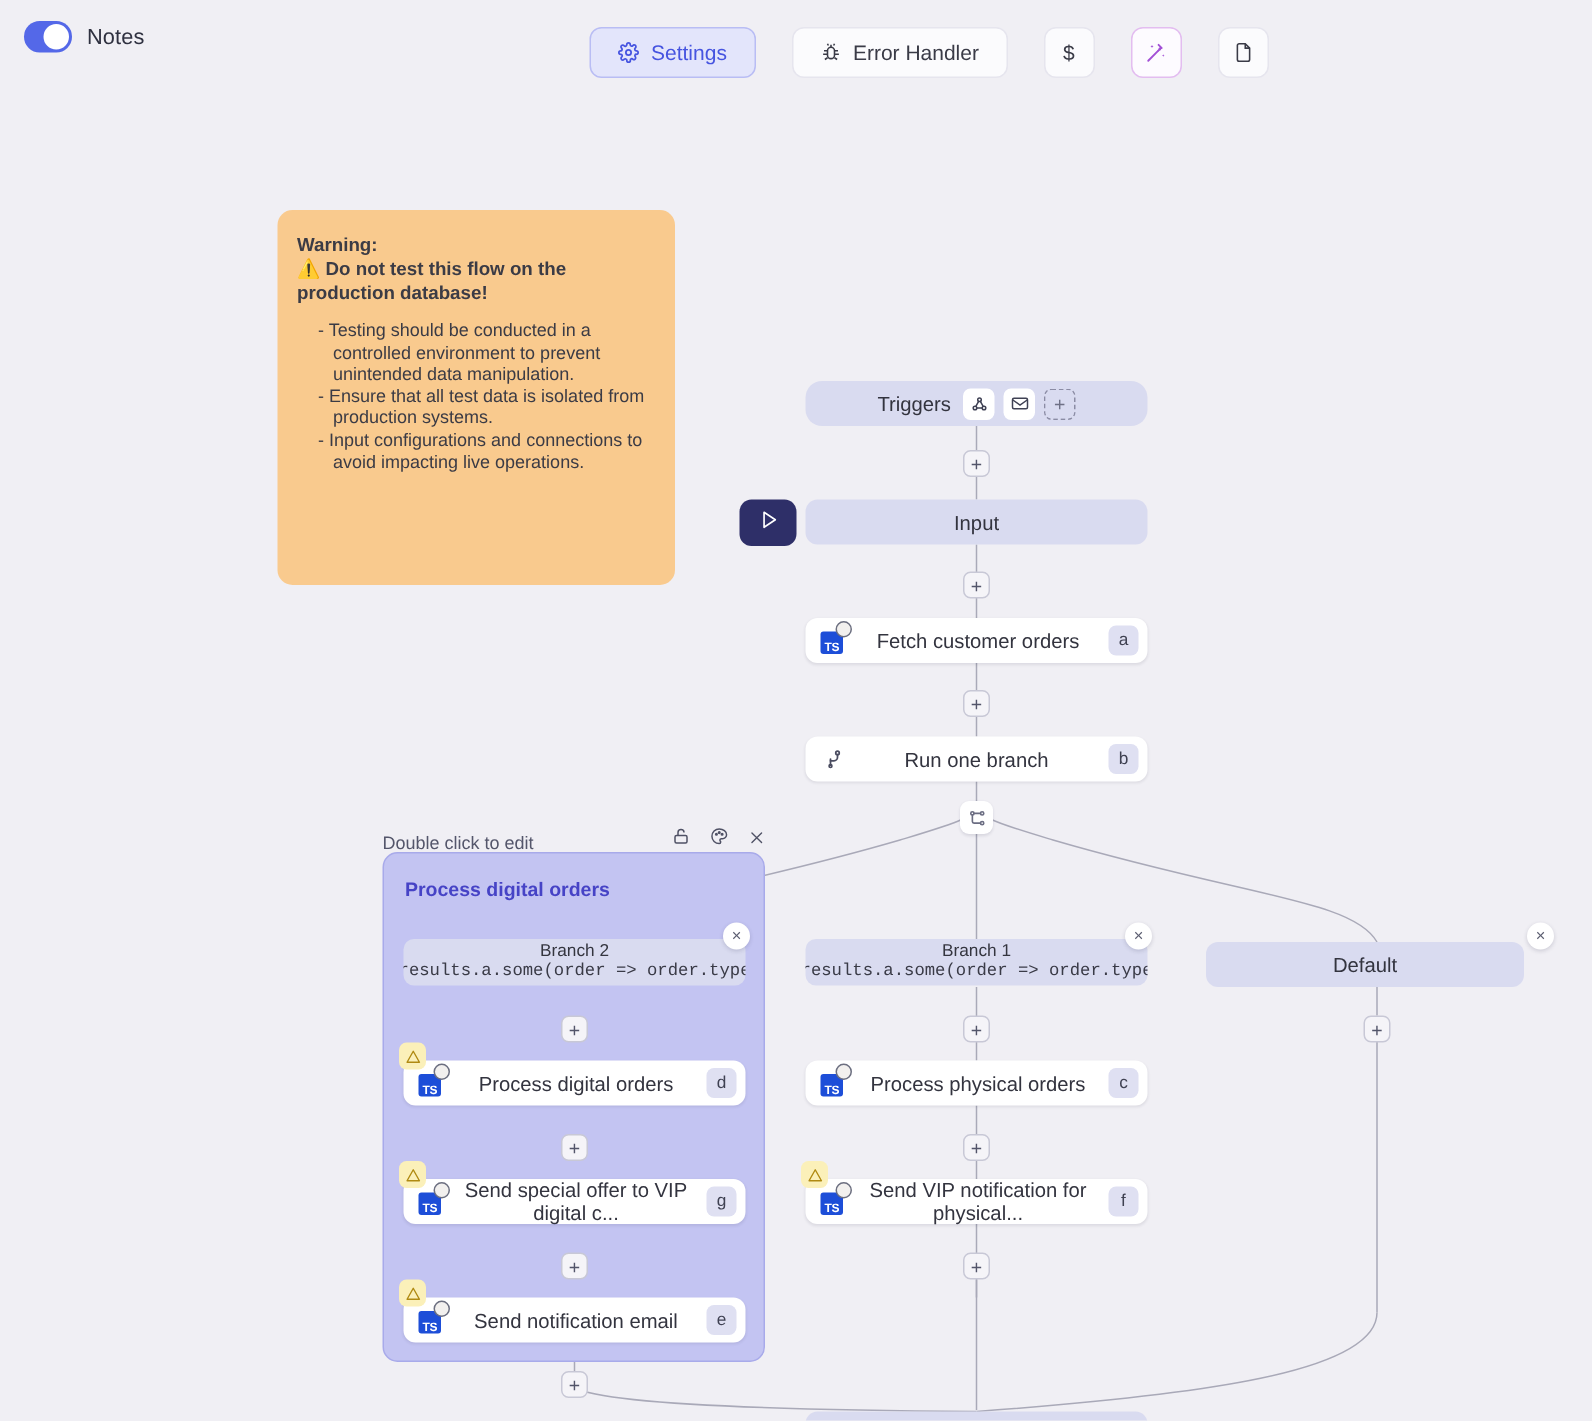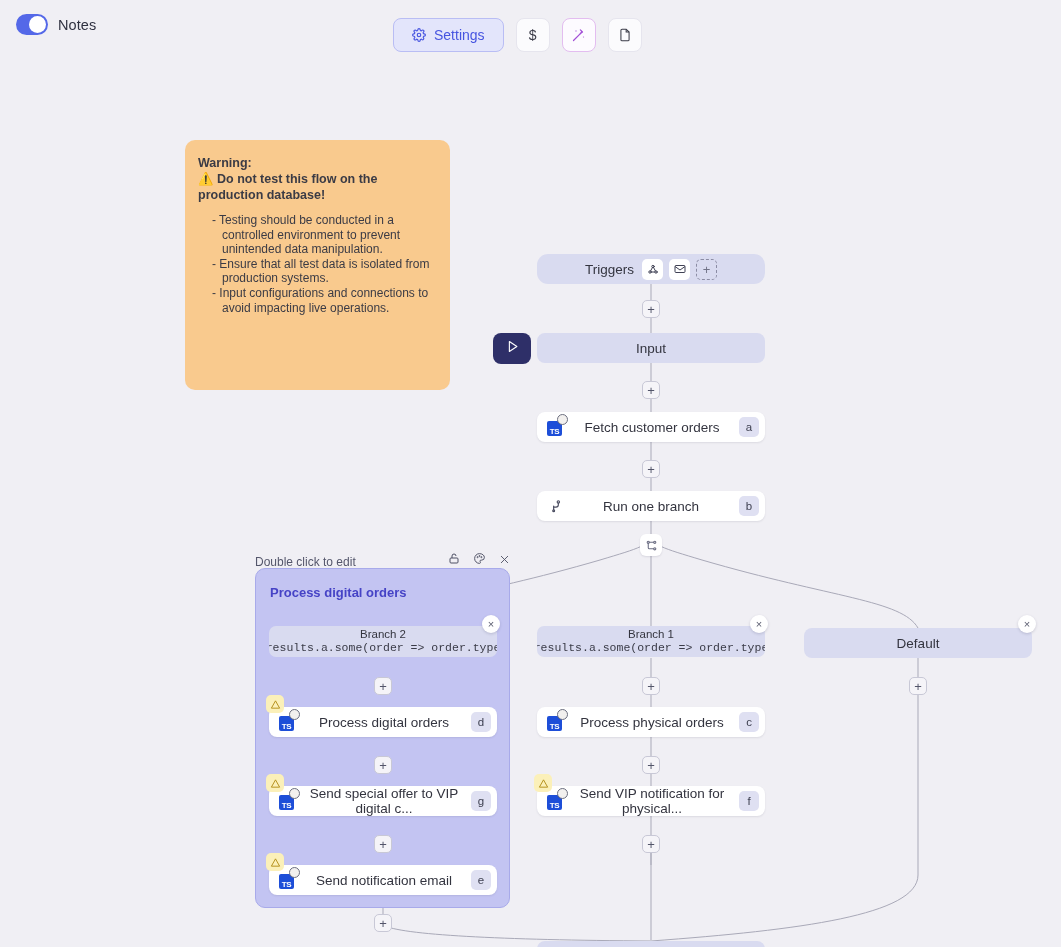--- a/index.html
+++ b/index.html
@@ -17,21 +17,21 @@
   .toggle {
     width: 32px; height: 21px; border-radius: 11px; background: #5468e8;
     position: relative; cursor: pointer; flex: none;
   }
   .toggle .knob {
     position: absolute; right: 2px; top: 2px; width: 17px; height: 17px;
     border-radius: 50%; background: #ffffff;
   }
   .notes-label { font-size: 14.5px; color: #2f3140; letter-spacing: .1px; }
 
-  .btn-group { position: absolute; left: 393px; top: 18px; display: flex; gap: 12px; align-items: center; }
+  .btn-group { position: absolute; left: 393px; top: 18px; display: flex; gap: 24px; align-items: center; }
   .tbtn {
     height: 34px; border-radius: 8px; background: #fbfbfd;
     border: 1px solid #e6e5ee; display: flex; align-items: center; justify-content: center;
     gap: 8px; padding: 0 18px; font-size: 14px; color: #3a3b47; cursor: pointer;
   }
   .tbtn.active { background: #e3e5fb; border-color: #b9bdf4; color: #4654e0; }
   .tbtn.icon-only { width: 34px; padding: 0; }
   .tbtn.wand { border-color: #e3bdf0; background: #fdfbff; }
   .tbtn svg { display: block; }
 
@@ -158,20 +158,29 @@
       <div class="tbtn active">
         <span>
           <svg width="14" height="14" viewBox="0 0 24 24" fill="none" stroke="#4654e0" stroke-width="2">
             <circle cx="12" cy="12" r="3"></circle>
             <path d="M19.4 15a1.6 1.6 0 00.3 1.8l.1.1a2 2 0 01-2.8 2.8l-.1-.1a1.6 1.6 0 00-1.8-.3 1.6 1.6 0 00-1 1.5V21a2 2 0 01-4 0v-.1A1.6 1.6 0 009 19.4a1.6 1.6 0 00-1.8.3l-.1.1a2 2 0 11-2.8-2.8l.1-.1a1.6 1.6 0 00.3-1.8 1.6 1.6 0 00-1.5-1H3a2 2 0 010-4h.1A1.6 1.6 0 004.6 9a1.6 1.6 0 00-.3-1.8l-.1-.1a2 2 0 112.8-2.8l.1.1a1.6 1.6 0 001.8.3H9a1.6 1.6 0 001-1.5V3a2 2 0 014 0v.1a1.6 1.6 0 001 1.5 1.6 1.6 0 001.8-.3l.1-.1a2 2 0 112.8 2.8l-.1.1a1.6 1.6 0 00-.3 1.8V9a1.6 1.6 0 001.5 1H21a2 2 0 010 4h-.1a1.6 1.6 0 00-1.5 1z"></path>
           </svg>
         </span>
         <span>Settings</span>
       </div>
 
+      <div class="tbtn">
+        <span>
+          <svg width="14" height="14" viewBox="0 0 24 24" fill="none" stroke="#3a3b47" stroke-width="1.8">
+            <rect x="8" y="6" width="8" height="13" rx="4"></rect>
+            <path d="M12 6V3M9 4l-1-2M15 4l1-2M8 10H4M8 14H3M8 18l-3 2M16 10h4M16 14h5M16 18l3 2"></path>
+          </svg>
+        </span>
+        <span>Error Handler</span>
+      </div>
 
       <div class="tbtn icon-only">
         <span style="font-size:14px;color:#3a3b47;">$</span>
       </div>
 
       <div class="tbtn icon-only wand">
         <span>
           <svg width="15" height="15" viewBox="0 0 24 24" fill="none" stroke="#a24fd6" stroke-width="2" stroke-linecap="round">
             <path d="M4 20L15 9"></path>
               <path d="M15 9l3-3-3-3"></path>
@@ -339,21 +348,21 @@
       <span class="cond-expr">results.a.some(order =&gt; order.type</span>
     </div>
     <div class="close-chip" style="left:482px; top:615px;">×</div>
 
     <div class="cond" style="left:537px; top:626px; width:228px;">
       <span class="cond-name">Branch 1</span>
       <span class="cond-expr">results.a.some(order =&gt; order.type</span>
     </div>
     <div class="close-chip" style="left:750px; top:615px;">×</div>
 
-    <div class="node node-lav" style="left:804px; top:628px; width:228px; justify-content:center;">
+    <div class="node node-lav" style="left:804px; top:628px; width:212px; justify-content:center;">
       <span class="node-title">Default</span>
     </div>
     <div class="close-chip" style="left:1018px; top:615px;">×</div>
 
     <div class="plus" style="left:374px; top:677px;">+</div>
     <div class="plus" style="left:374px; top:756px;">+</div>
     <div class="plus" style="left:374px; top:835px;">+</div>
     <div class="plus" style="left:374px; top:914px;">+</div>
 
     <div class="plus" style="left:642px; top:677px;">+</div>

